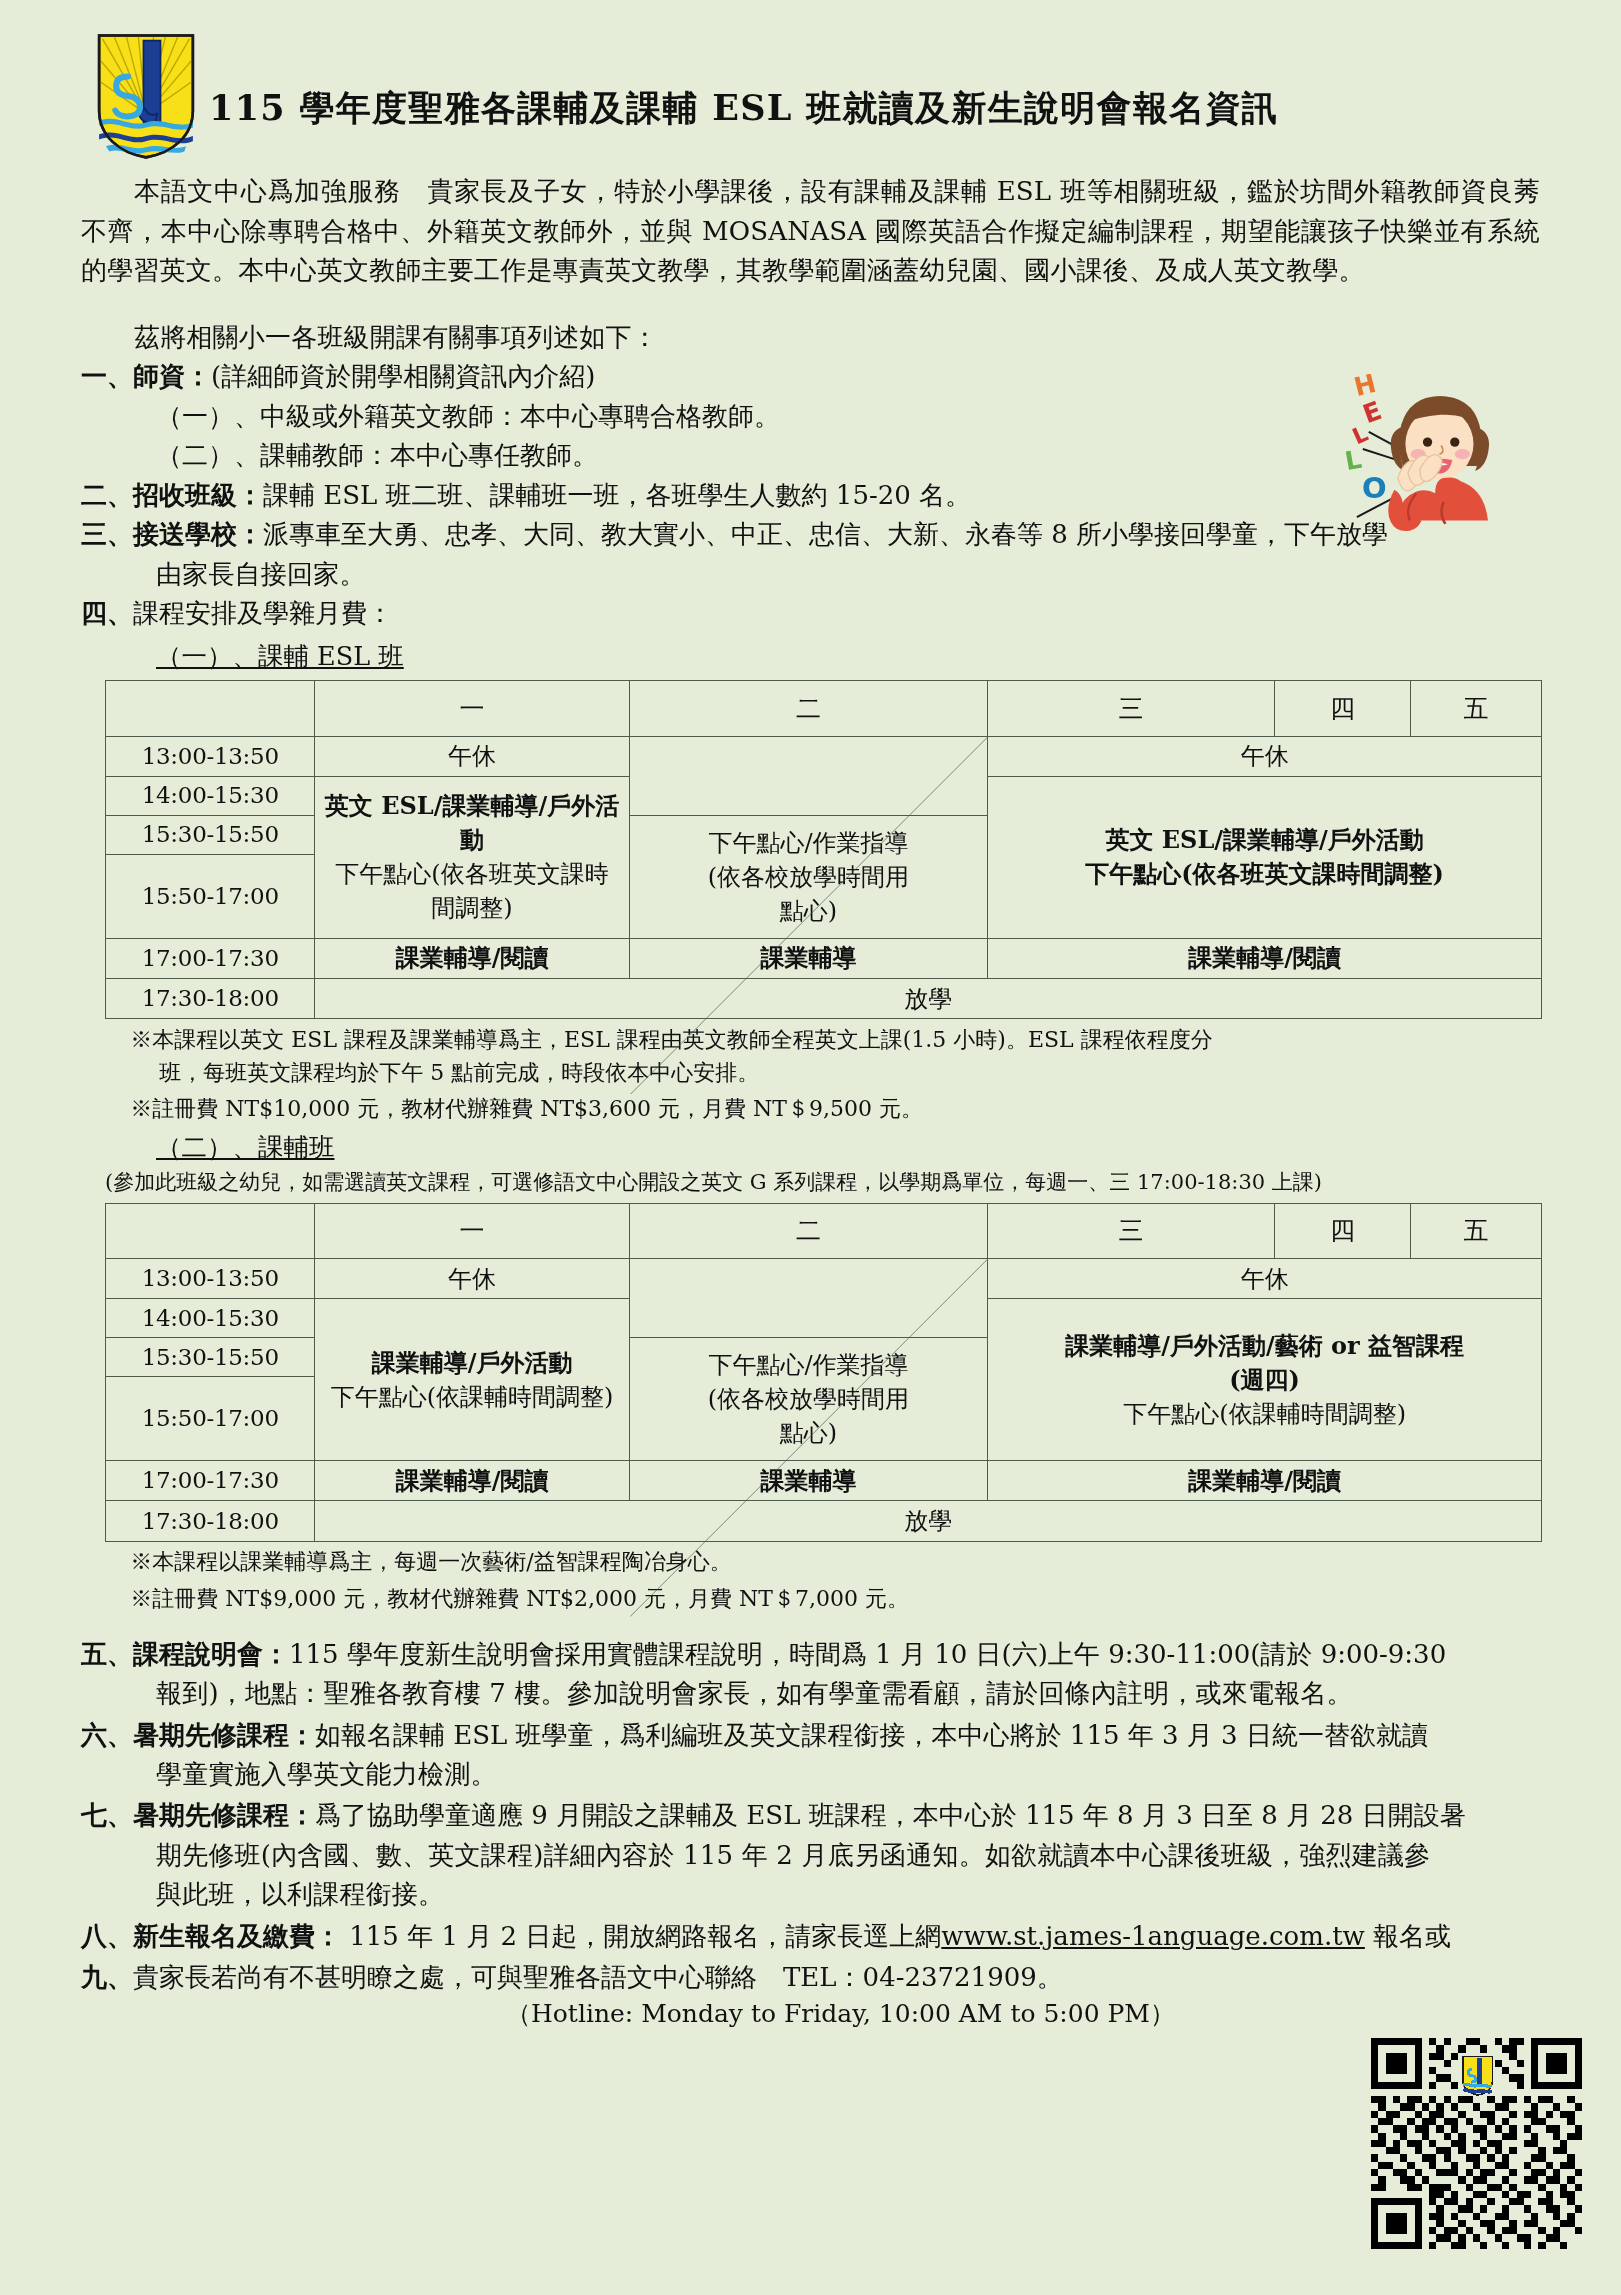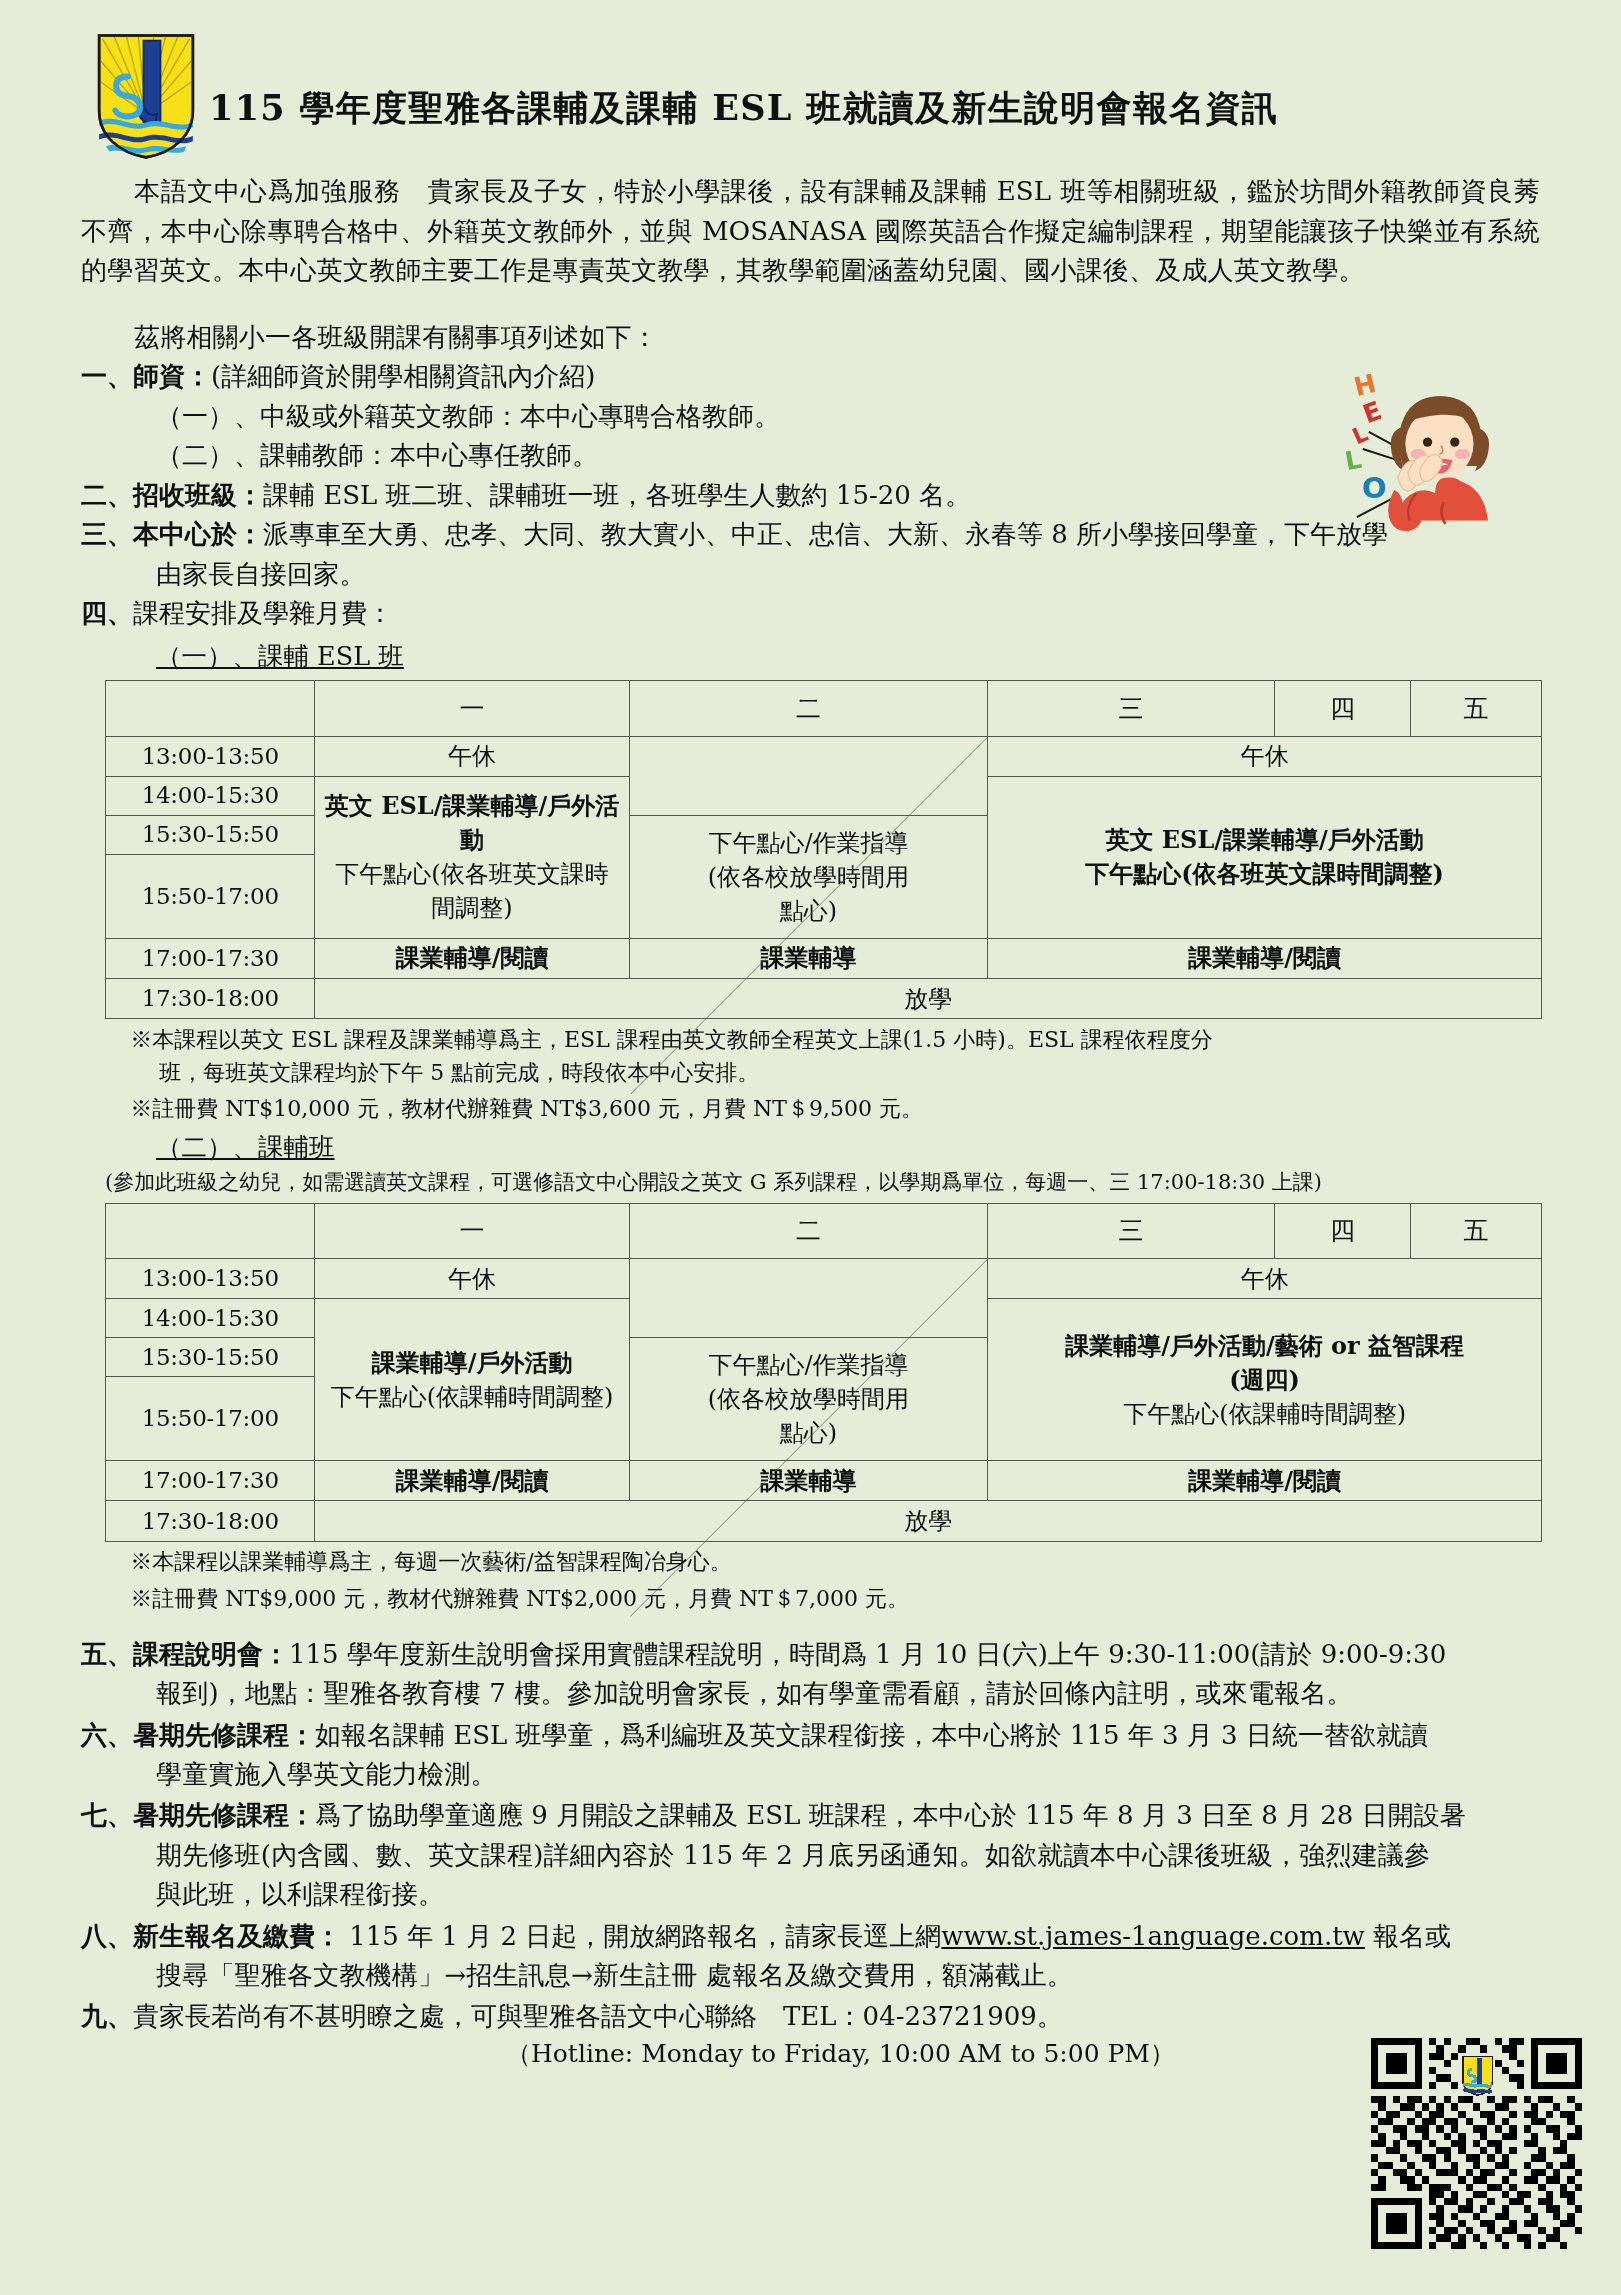--- a/index.html
+++ b/index.html
@@ -263,21 +263,21 @@
     <div class="list-item">
       <span class="li-num">二、</span>
       <span class="li-body">
         <span class="b">招收班級：</span><span>課輔 ESL 班二班、課輔班一班，各班學生人數約 15-20 名。</span>
       </span>
     </div>
 
     <div class="list-item">
       <span class="li-num">三、</span>
       <span class="li-body">
-        <span class="b">本中心於：</span><span>派專車至大勇、忠孝、大同、教大實小、中正、忠信、大新、永春等 8 所小學接回學童，下午放學</span>
+        <span class="b">接送學校：</span><span>派專車至大勇、忠孝、大同、教大實小、中正、忠信、大新、永春等 8 所小學接回學童，下午放學</span>
       </span>
     </div>
     <p class="para hang">由家長自接回家。</p>
 
     <div class="list-item">
       <span class="li-num">四、</span>
       <span class="li-body b">課程安排及學雜月費：</span>
     </div>
 
     <p class="subhead">（一）、課輔 ESL 班</p>
@@ -467,21 +467,20 @@
       </div>
       <p class="para hang">期先修班(內含國、數、英文課程)詳細內容於 115 年 2 月底另函通知。如欲就讀本中心課後班級，強烈建議參</p>
       <p class="para hang">與此班，以利課程銜接。</p>
 
       <div class="list-item">
         <span class="li-num">八、</span>
         <span class="li-body">
           <span class="b">新生報名及繳費：</span><span> 115 年 1 月 2 日起，開放網路報名，請家長逕上網</span><span class="url-underline">www.st.james-1anguage.com.tw</span><span> 報名或</span>
         </span>
       </div>
-      <p class="para hang">搜尋「聖雅各文教機構」→招生訊息→新生註冊 處報名及繳交費用，額滿截止。</p>
 
       <div class="list-item">
         <span class="li-num">九、</span>
         <span class="li-body"> 貴家長若尚有不甚明瞭之處，可與聖雅各語文中心聯絡　TEL：04-23721909。</span>
       </div>
       <p class="hotline">（Hotline: Monday to Friday, 10:00 AM to 5:00 PM）</p>
     </div>
   </div>
 
   <div class="qr">

